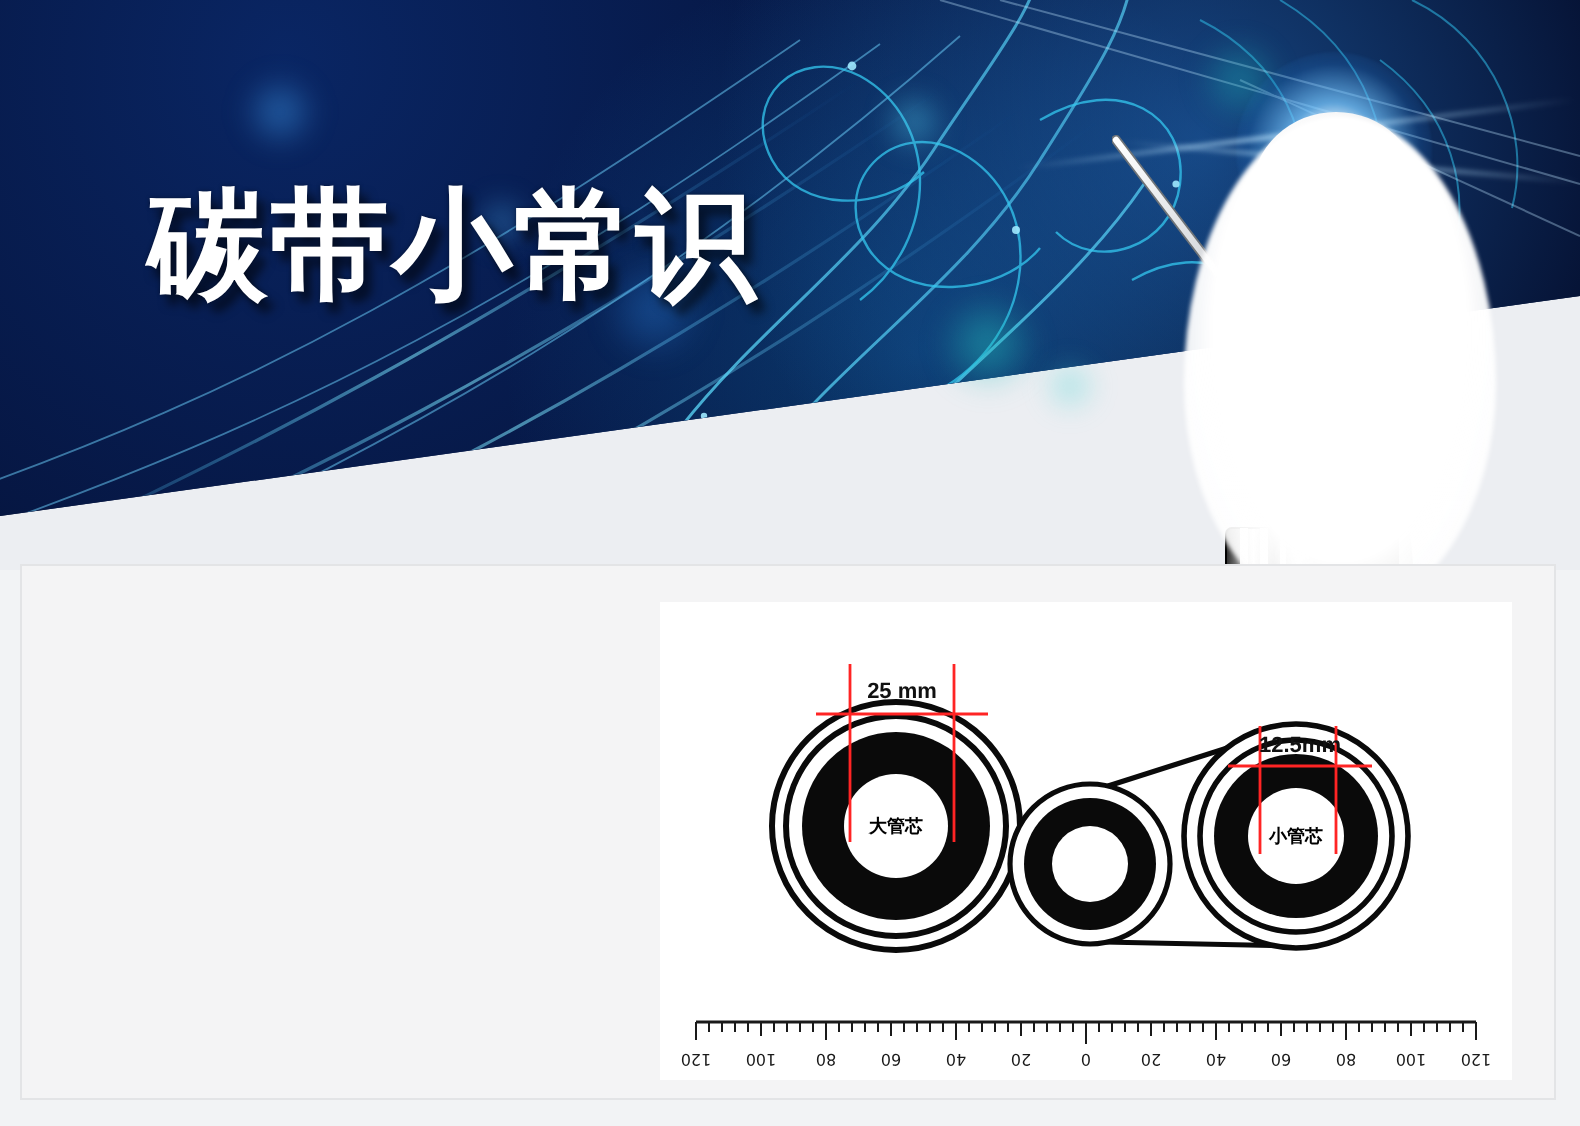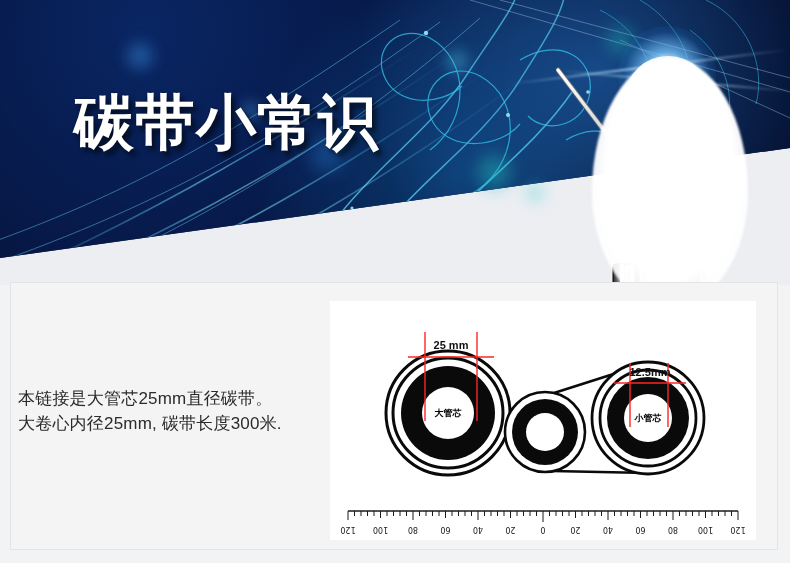--- a/index.html
+++ b/index.html
@@ -261,24 +261,20 @@
         <rect x="74" y="238" width="4" height="58" fill="#f0f0f0"></rect>
         <rect x="84" y="238" width="3" height="58" fill="#ededed"></rect>
         <path d="M96,238 l47,0 l0,58 l-47,0 C 116,278 120,256 96,238 Z" fill="#0b0b0b" opacity=".9"></path>
       </g>
     </svg>
   </div>
 
   <div class="card"></div>
 
 
-  <div class="lead-body">
-    <div>本链接是大管芯25mm直径碳带。</div>
-    <div>大卷心内径25mm, 碳带长度300米.</div>
-  </div>
 
   <div class="diagram">
     <svg width="426" height="239" viewBox="0 0 426 239">
 
       <g>
         <circle cx="118" cy="112" r="62" fill="#ffffff" stroke="#0a0a0a" stroke-width="3"></circle>
         <circle cx="118" cy="112" r="55" fill="#ffffff" stroke="#0a0a0a" stroke-width="3"></circle>
         <circle cx="118" cy="112" r="47" fill="#0a0a0a"></circle>
         <circle cx="118" cy="112" r="26" fill="#ffffff"></circle>
         <text class="core-label" x="118" y="115" text-anchor="middle">大管芯</text>

